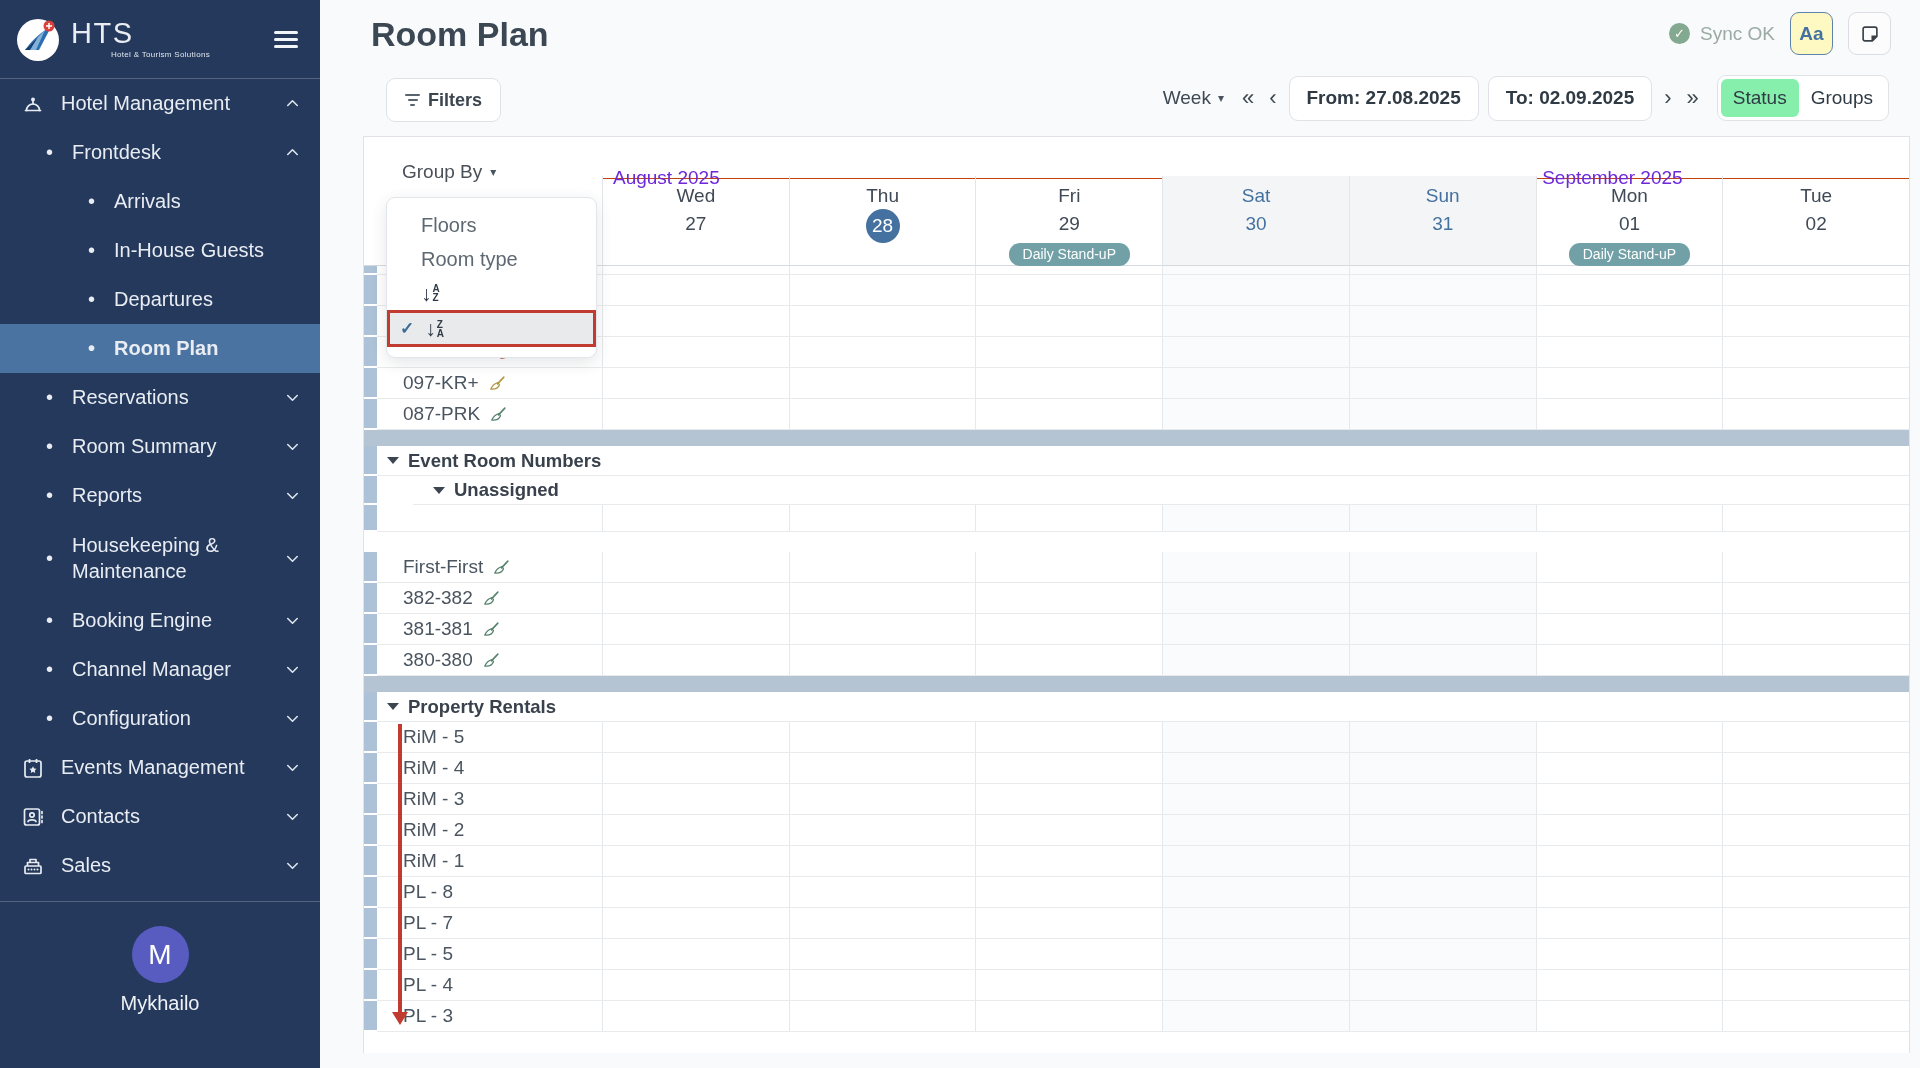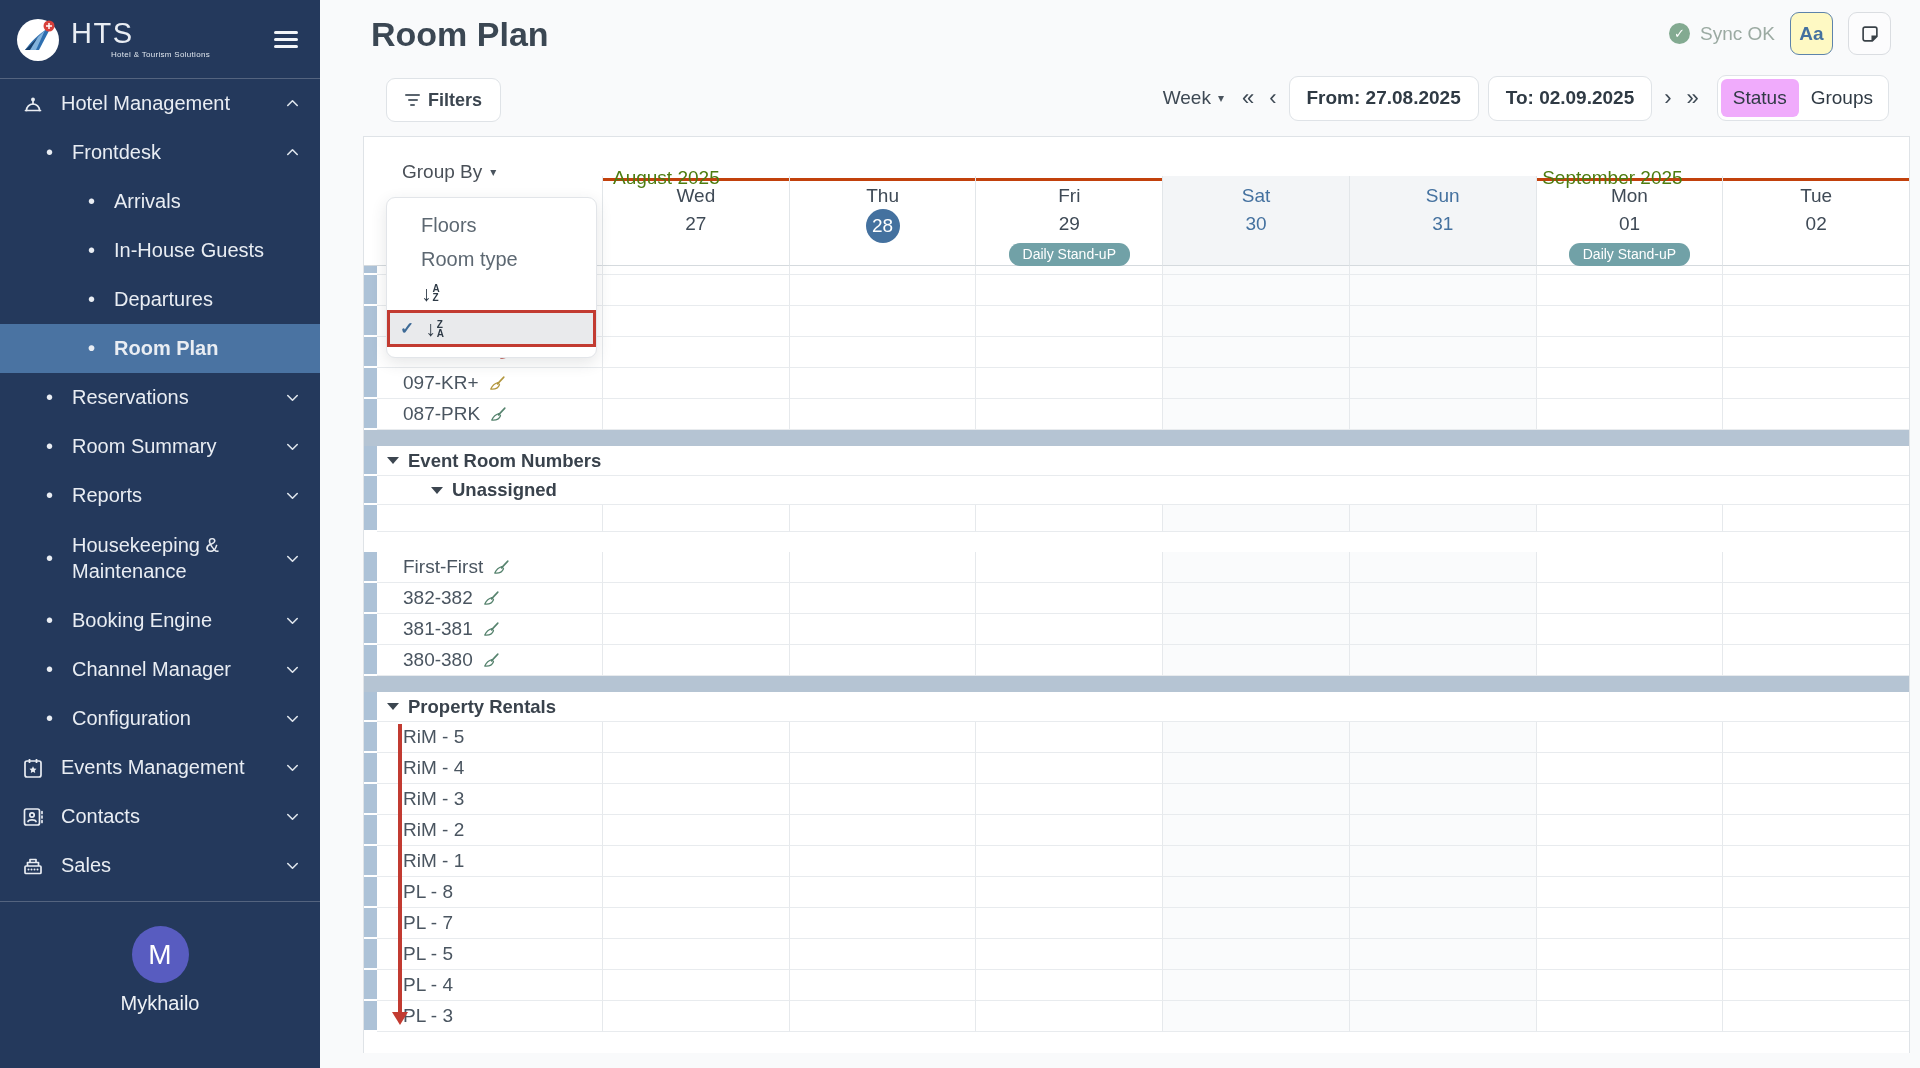--- a/index.html
+++ b/index.html
@@ -55,32 +55,32 @@
   .filter-ico i { display:block; height:2px; background:#5a646e; border-radius:1px; }
   .toolbar-right { position:absolute; right:31px; top:75px; height:46px; display:flex; align-items:center; gap:9px; }
   .week-dd { display:flex; align-items:center; gap:7px; font-size:19px; color:#3e4954; cursor:pointer; margin-right:6px; }
   .caret { font-size:12px; color:#4a545e; }
   .nav-arrow { font-size:22px; color:#3e4954; cursor:pointer; padding:0 3px; background:none; border:none; font-family:inherit; }
   .date-field { height:45px; border:1px solid #dfe3e7; border-radius:9px; background:#fff; display:flex;
                 align-items:center; padding:0 17px; font-size:19px; font-weight:700; color:#2f3a44; cursor:pointer; }
   .segmented { height:46px; border:1px solid #dfe3e7; border-radius:9px; background:#fff; display:flex;
                align-items:center; padding:3px; font-size:19px; color:#2f3a44; margin-left:6px; }
   .seg { padding:8px 12px; border-radius:6px; cursor:pointer; }
-  .seg.active { background:#f0abfc; }
+  .seg.active { background:#86efac; }
 
   
   .grid { position:absolute; left:363px; top:136px; width:1547px; height:917px; background:#fff;
           border:1px solid #dfe3e7; border-bottom:none; overflow:hidden; }
   .ghead { display:flex; height:129px; }
   .corner { width:238px; border-bottom:1px solid #d5dade; padding:24px 0 0 38px; }
   .gb-label { display:flex; align-items:center; gap:8px; font-size:19px; color:#4a5058; cursor:pointer; }
   .head-right { flex:1; display:flex; flex-direction:column; }
   .months { display:flex; height:39px; }
-  .month-cell { display:flex; align-items:center; padding-left:11px; font-size:19px; color:#4d7c0f;
-                border-bottom:3px solid #c2410c;margin-top:41px; }
+  .month-cell { display:flex; align-items:center; padding-left:11px; font-size:19px; color:#6d28d9;
+                border-bottom:1px solid #c2410c;margin-top:41px; }
   .month-cell.sep { border-left:1px solid #dfe3e7; }
   .days { display:flex; height:90px; }
   .day-cell { flex:1; border-left:1px solid #e2e6e9; border-bottom:1px solid #d5dade; text-align:center;
               padding-top:9px; font-size:19px; color:#3f4a56; cursor:pointer; }
   .day-cell.weekend { background:#f3f5f7; color:#44719f; }
   .day-num { margin-top:6px; }
   .today-circle { display:inline-flex; width:34px; height:34px; border-radius:50%; background:#44719f; color:#fff;
                   align-items:center; justify-content:center; margin-top:2px; }
   .day-badge { display:inline-block; margin-top:8px; background:#71a1a7; color:#fff; font-size:14px;
                padding:3px 14px 4px; border-radius:11px; }
@@ -90,21 +90,21 @@
   .r-partial { height:9px; } .r-room, .r-empty { height:31px; } .r-group { height:30px; }
   .r-sub { height:29px; } .r-empty2 { height:27px; } .r-spacer { height:20px; } .r-band { height:16px; background:#b5c4d3; }
   .strip { width:13px; background:#adc2d7; margin-bottom:2px; flex:0 0 auto; }
   .label-cell { width:225px; border-bottom:1px solid #e8ebee; display:flex; align-items:center;
                 padding-left:26px; font-size:19px; color:#4a5560; gap:9px; }
   .cells { flex:1; display:flex; }
   .cell { flex:1; border-left:1px solid #e6e9ec; border-bottom:1px solid #e8ebee; cursor:pointer; }
   .cell.weekend { background:#fafbfc; }
   .full-cell { flex:1; border-bottom:1px solid #e8ebee; display:flex; align-items:center; gap:9px;
                padding-left:10px; font-size:18.5px; font-weight:700; color:#39424c; }
-  .full-cell.subp { padding-left:54px; }
+  .full-cell.subp { padding-left:20px;margin-left:36px; }
   .tri { width:0; height:0; border-left:6px solid transparent; border-right:6px solid transparent;
          border-top:7px solid #3c4650; flex:0 0 auto; }
   .hk-ico { display:flex; }
   .icon-indent { margin-left:86px; }
 
   
   .gb-panel { position:absolute; left:386px; top:197px; width:211px; background:#fff; border:1px solid #e2e5e9;
               border-radius:9px; box-shadow:0 5px 16px rgba(40,50,60,.12); padding:10px 0; z-index:6; }
   .gb-item { height:34px; display:flex; align-items:center; padding-left:34px; font-size:20px; color:#5d6872; cursor:pointer; }
   .gb-item.checked { height:37px; background:#e9eaec; border:3px solid #c23b31; padding-left:10px; gap:11px; }

